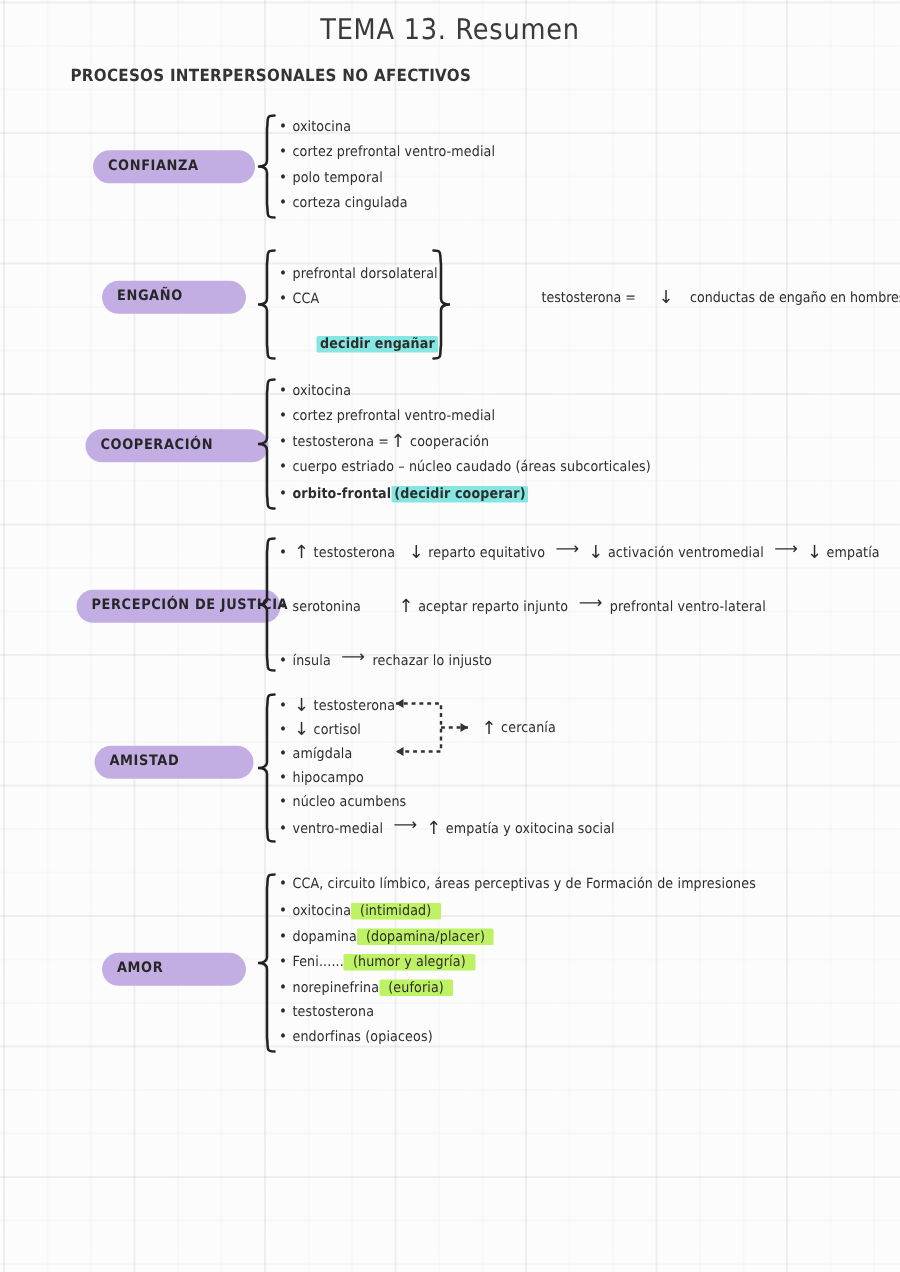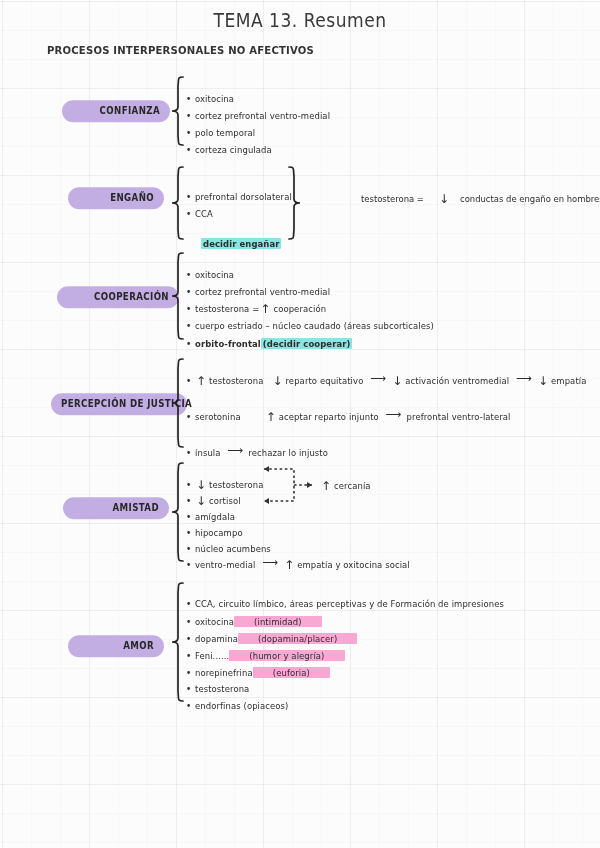--- a/index.html
+++ b/index.html
@@ -41,47 +41,47 @@
   
   .block{position:absolute;}
   .pill{
     position:absolute;
     background:#c3aee4;
     border-radius:14px;
     color:#272727;
     font-size:9.6px;
     font-weight:700;
     letter-spacing:.4px;
-    text-align:right;
+    text-align:left;
     line-height:1;
     padding:6px 10px;
     white-space:nowrap;
     transform:translateY(-50%);
   }
   
   .brace{position:absolute;}
   .items{position:absolute;}
   .row{
     display:flex;align-items:baseline;
     font-size:9.4px;line-height:1;
     color:#2d2d2d;white-space:nowrap;
     margin-bottom:0;
   }
   .bullet{
     width:9px;flex:0 0 9px;
     color:#2d2d2d;font-size:10px;
     line-height:1;
   }
-  .txt{letter-spacing:.1px;margin-top:14px;}
+  .txt{letter-spacing:.1px;}
   .bold{font-weight:700;}
   .hl{
     background:#86e6e2;
     padding:1px 2px;border-radius:1px;
   }
-  .hl-soft{background:#f9a8d4;padding:1px 20px;border-radius:1px;text-align:center;}
+  .hl-soft{background:#bef264;padding:1px 6px;border-radius:1px;text-align:center;}
   .arrow-up,.arrow-dn{
     display:inline-block;
     font-size:12px;line-height:0;
     position:relative;top:1px;
     margin:0 3px 0 1px;
     font-family:"DejaVu Sans",sans-serif;
   }
   .long-arrow{
     display:inline-block;margin:0 7px;
     position:relative;top:-2px;
@@ -139,21 +139,21 @@
     </svg>
     <div class="items" style="left:186px;top:178px;">
       <div class="row" style="height:17px;">
           <span class="bullet">•</span>
           <span class="txt">prefrontal dorsolateral</span>
         </div>
       <div class="row" style="height:17px;">
           <span class="bullet">•</span>
           <span class="txt">CCA</span>
         </div>
-      <div class="row" style="height:17px;margin-top:12px;margin-left:15px;">
+      <div class="row" style="height:17px;margin-top:12px;margin-left:15px;justify-content:flex-end;">
           <span class="txt bold hl">decidir engañar</span>
         </div>
     </div>
     <div class="side" style="left:318px;top:193px;padding-left:43px;">
       <span>testosterona  =</span><span class="sp"></span><span class="arrow-dn">↓</span><span class="sp-s"></span><span>conductas de engaño en hombres</span>
     </div>
   </div>
 
   <div class="block">
     <div class="pill" style="left:57px;top:297px;width:102px;">COOPERACIÓN</div>

